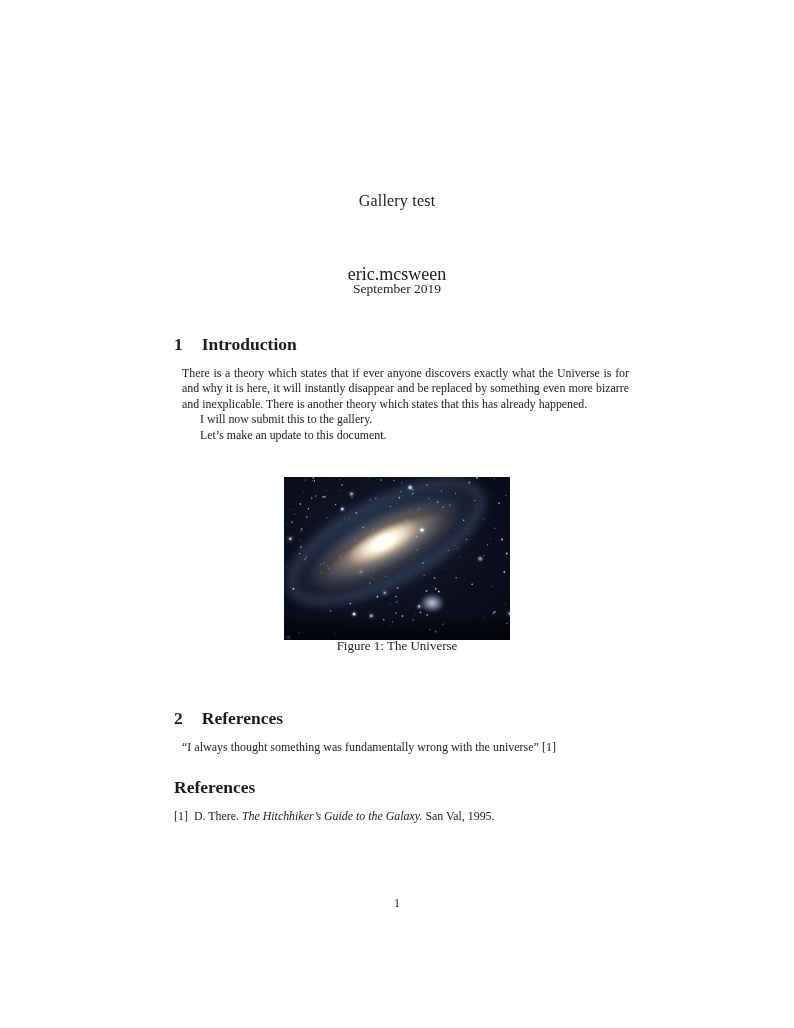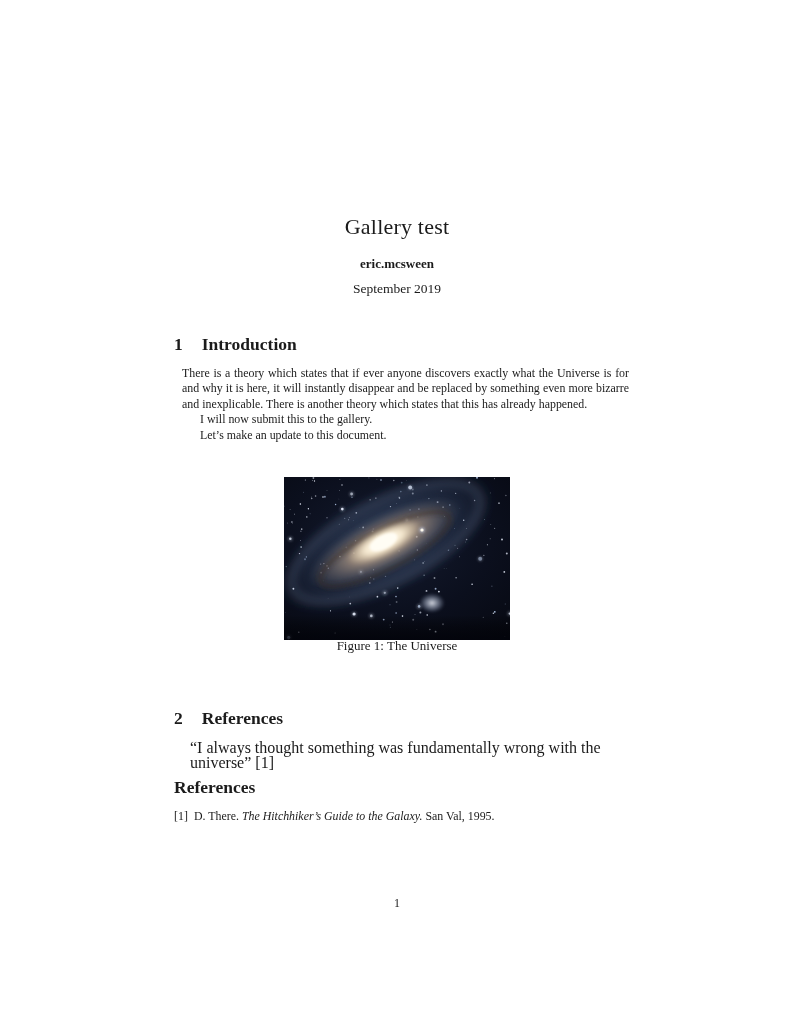--- a/index.html
+++ b/index.html
@@ -3,43 +3,43 @@
 <meta charset="utf-8">
 <style>
   html,body{margin:0;padding:0;}
   body{
     width:794px;height:1028px;background:#ffffff;position:relative;
     font-family:"Liberation Serif","DejaVu Serif",serif;color:#1b1b1b;
     overflow:hidden;
   }
   .abs{position:absolute;}
   .centered{left:0;width:794px;text-align:center;}
-  .doc-title{top:214px;font-size:22px;letter-spacing:0.2px;}
-  .doc-author{top:256px;font-size:13px;font-weight:bold;}
+  .doc-title{top:192px;font-size:16px;letter-spacing:0.2px;}
+  .doc-author{top:264px;font-size:18px;}
   .doc-date{top:281px;font-size:13.5px;}
   .section-heading{
     left:174px;width:447px;font-size:17.5px;font-weight:bold;
     display:flex;align-items:baseline;
   }
   .section-heading .sec-num{margin-right:19px;}
   #intro-heading{top:334px;}
   #conclusion-heading{top:708px;}
   #references-heading{top:777px;}
   .body-text{
     left:182px;width:447px;font-size:11.9px;line-height:15.4px;
     text-align:justify;
   }
   #intro-body{top:366px;}
   .para-indent{text-indent:18px;text-align:left;}
   #figure-box{
     top:477px;left:284px;width:226px;height:163px;background:#080b14;
   }
   #figure-box svg{display:block;}
   #figure-caption{top:638px;font-size:13px;}
-  #conclusion-quote{top:740px;text-align:left;font-size:16px;margin-left:8px;}
+  #conclusion-quote{top:740px;text-align:left;font-size:12px;}
   #reference-entry{
     top:809px;left:174px;width:447px;font-size:11.9px;line-height:15.4px;
     display:flex;
   }
   #reference-entry .ref-label{flex:0 0 auto;margin-right:6px;}
   #reference-entry .ref-work{font-style:italic;}
   #reference-entry .ref-authors,#reference-entry .ref-publisher{white-space:pre;}
   #page-number{top:896px;font-size:12px;}
 </style>
 </head>

